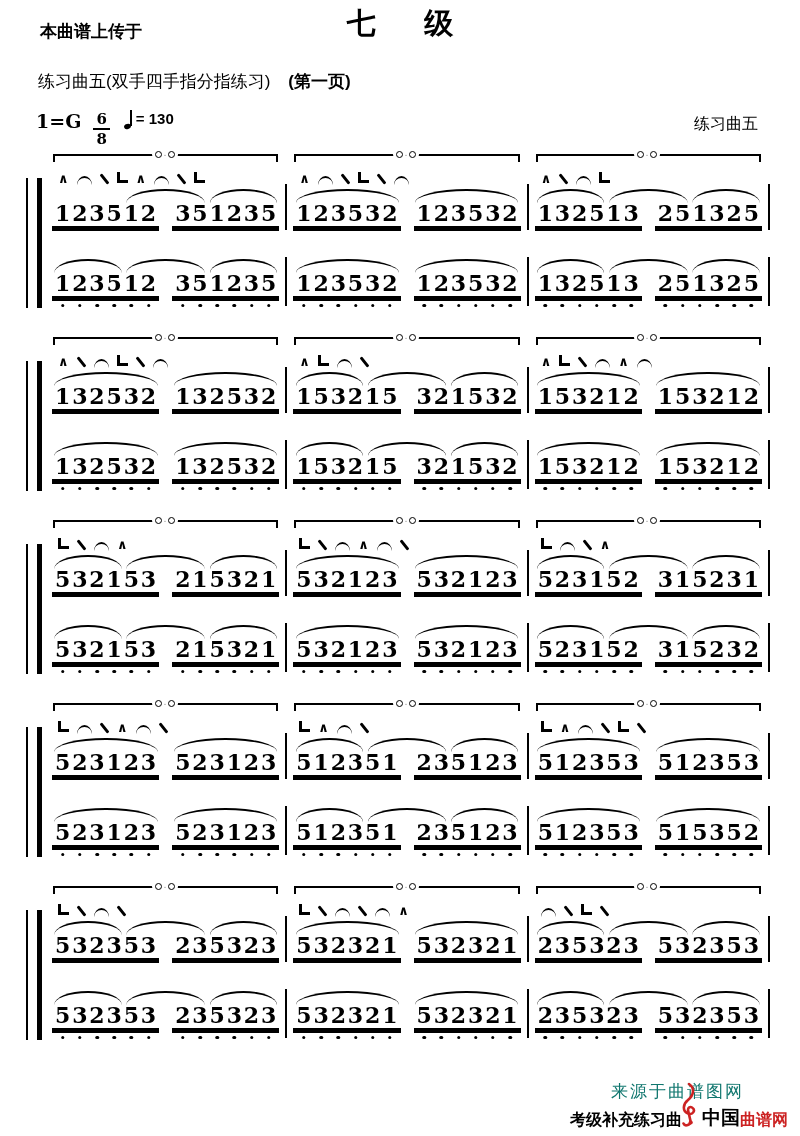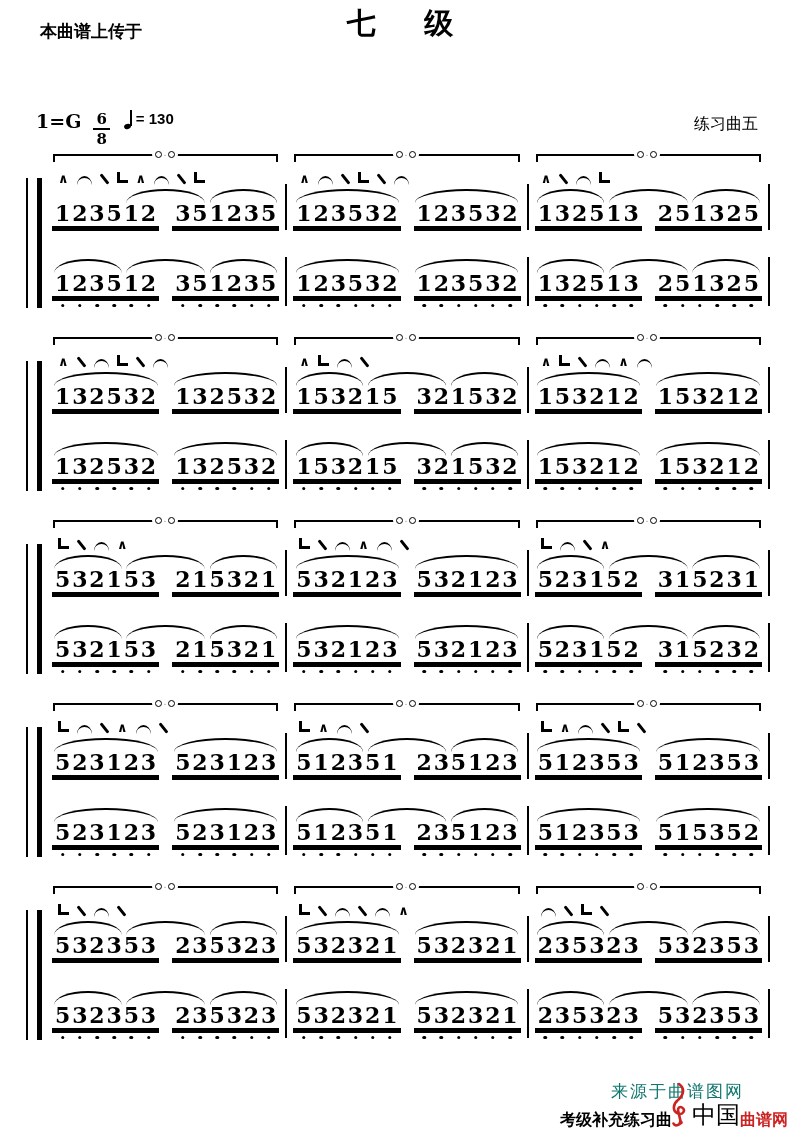--- a/index.html
+++ b/index.html
@@ -64,29 +64,32 @@
   .vsep::before{content:'';display:block;width:2px;background:#000;margin-top:32px;height:46px}
   .vsep::after{content:'';display:block;width:2px;background:#000;margin-top:27px;height:49px}
   
   .footer{position:absolute;right:10px;bottom:2px;width:300px;height:54px}
   .wm1{position:absolute;right:46px;top:0;font-size:17px;letter-spacing:2px}
   .upload-line{position:absolute;right:2px;bottom:3px;display:flex;align-items:flex-end;
                white-space:nowrap}
   .site-url{position:absolute;right:-2px;bottom:1px;font-size:20px;letter-spacing:1px}
   .upload-prefix{font-size:16px;font-weight:bold;position:relative;z-index:1}
   .clef-wrap{position:relative;z-index:1;margin:0 2px 0 -4px}
-  .site-black{font-size:24px;font-weight:normal;position:relative;z-index:1}
+  .site-black{font-size:19px;font-weight:bold;position:relative;z-index:1}
   .site-red{font-size:16px;font-weight:bold;position:relative;z-index:1}
 </style>
 </head>
 <body>
 
 <div class="header">
   <div class="exam-label">本曲谱上传于</div>
   <div class="title">七      级</div>
+  <div class="subtitle-row">
+    <span>练习曲五(双手四手指分指练习)</span><span class="page-label">(第一页)</span>
+  </div>
   <div class="key-row">
     <span class="key">1=G</span>
     <span class="meter">
       <span class="num">6</span>
       <span class="den">8</span>
     </span>
     <span class="note-icon"></span>
     <span class="tempo">= 130</span>
   </div>
   <div class="arranger">练习曲五</div>

